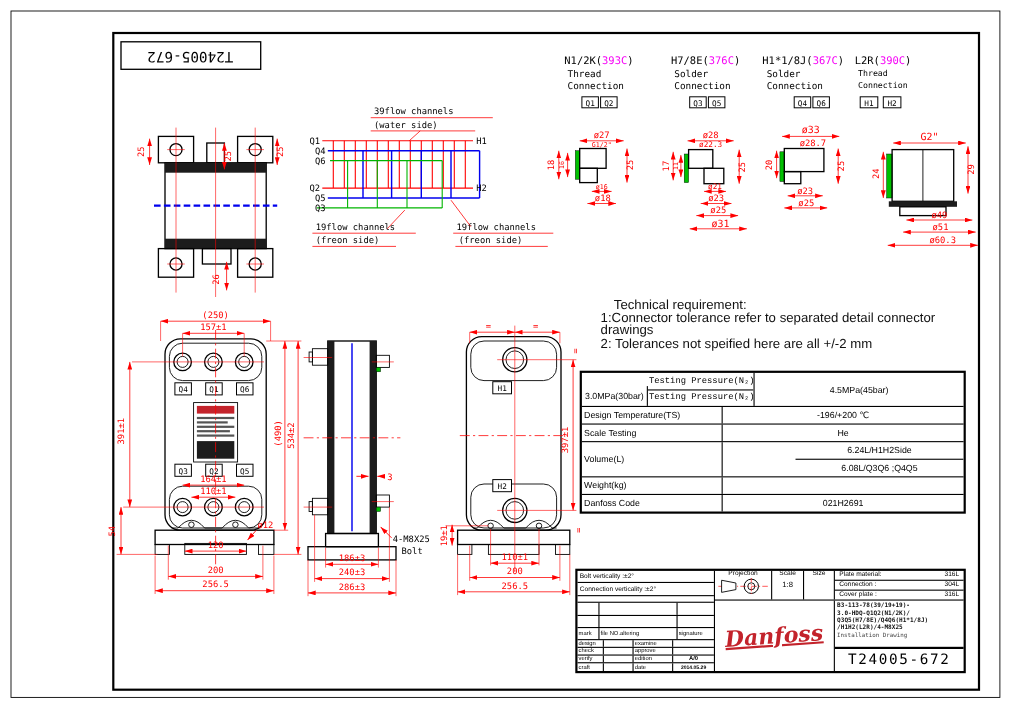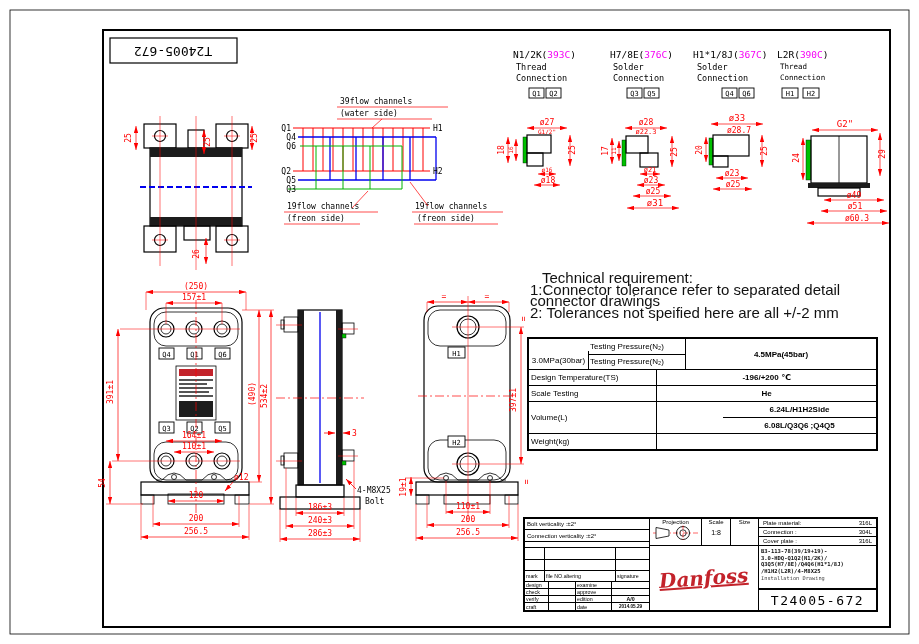--- a/index.html
+++ b/index.html
@@ -28,33 +28,33 @@
   .dtb{fill:#f00;font-size:9px;}
   .lbl{fill:#000;font-size:8px;}
   .hdr{fill:#000;font-size:9.5px;}
   .hdr2{fill:#000;font-size:8.5px;}
   .hdr3{fill:#000;font-size:7.5px;}
   .code{fill:#f600f6;}
   .pb{fill:#fff;stroke:#000;stroke-width:0.9;}
   .pt{fill:#000;font-size:7px;text-anchor:middle;}
   .eqt{fill:#f00;font-size:8px;text-anchor:middle;}
   
-  .tech{position:absolute;left:530px;top:272px;width:350px;font-size:15px;color:#111;line-height:11.5px;}
+  .tech{position:absolute;left:546px;top:272px;width:350px;font-size:12px;color:#111;line-height:11.5px;}
   .tech .t1{padding-left:12px;}
   
   .spec{position:absolute;left:527px;top:337px;width:351px;border:2px solid #000;background:#fff;
         font-size:8px;color:#000;box-sizing:border-box;}
   .sr{display:flex;height:15px;border-bottom:1px solid #000;}
   .sr.h30{height:30px;}
   .sr.h31{height:31px;}
   .spec .sr:last-child{border-bottom:none;}
   .sc{border-right:1px solid #000;box-sizing:border-box;display:flex;flex-direction:column;justify-content:center;
       padding:0 2px;overflow:hidden;white-space:nowrap;}
-  .sc.nb{border-right:none;font-weight:bold;}
-  .w1{width:128px;}.w2{width:60px;margin-top:12px;}.w3{width:97px;}.w4{flex:1;}
+  .sc.nb{border-right:none;}
+  .w1{width:128px;}.w2{width:60px;margin-top:12px;}.w3{width:97px;font-family:Liberation Mono, monospace;}.w4{flex:1;}
   .rest{flex:1;}
   .wv2{width:66px;margin-top:44px;}
   .cen{align-items:center;text-align:center;}
   .half{flex:1;display:flex;align-items:center;padding:0 1px;overflow:hidden;white-space:nowrap;}
   .half.cen{justify-content:center;}
   .bb{border-bottom:1px solid #000;}
   
   .tb{position:absolute;left:523px;top:517px;width:355px;height:95px;border:2px solid #000;background:#fff;
       box-sizing:border-box;display:flex;font-size:6px;color:#000;}
   .tb *{box-sizing:border-box;}
@@ -509,20 +509,24 @@
       <div class="half cen">freon  side</div>
     </div>
     <div class="sc rest nb" style="padding:0">
       <div class="half bb cen">6.24L/H1H2Side</div>
       <div class="half cen">6.08L/Q3Q6 ;Q4Q5</div>
     </div>
   </div>
   <div class="sr">
     <div class="sc w1">Weight(kg)</div>
   </div>
+  <div class="sr">
+    <div class="sc w1">Danfoss Code</div>
+    <div class="sc rest cen nb">021H2691</div>
+  </div>
 </div>
 
 <div class="tb">
   <div class="tbl">
     <div class="trow h12">Bolt  verticality    :±2°</div>
     <div class="trow h12">Connection  verticality :±2°</div>
     <div class="trow h7"></div>
     <div class="trow h12 grid">
       <div class="cell cw1"></div>
           <div class="cell cw2"></div>

